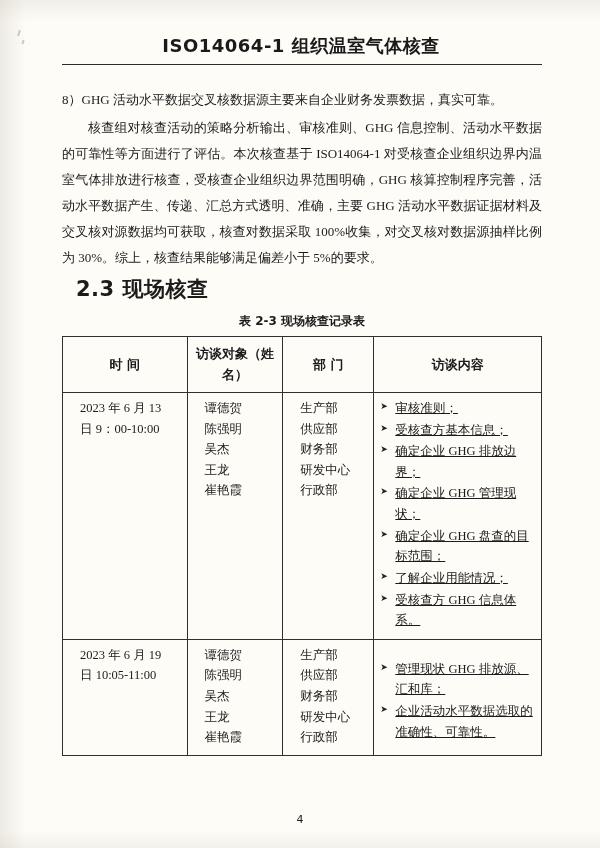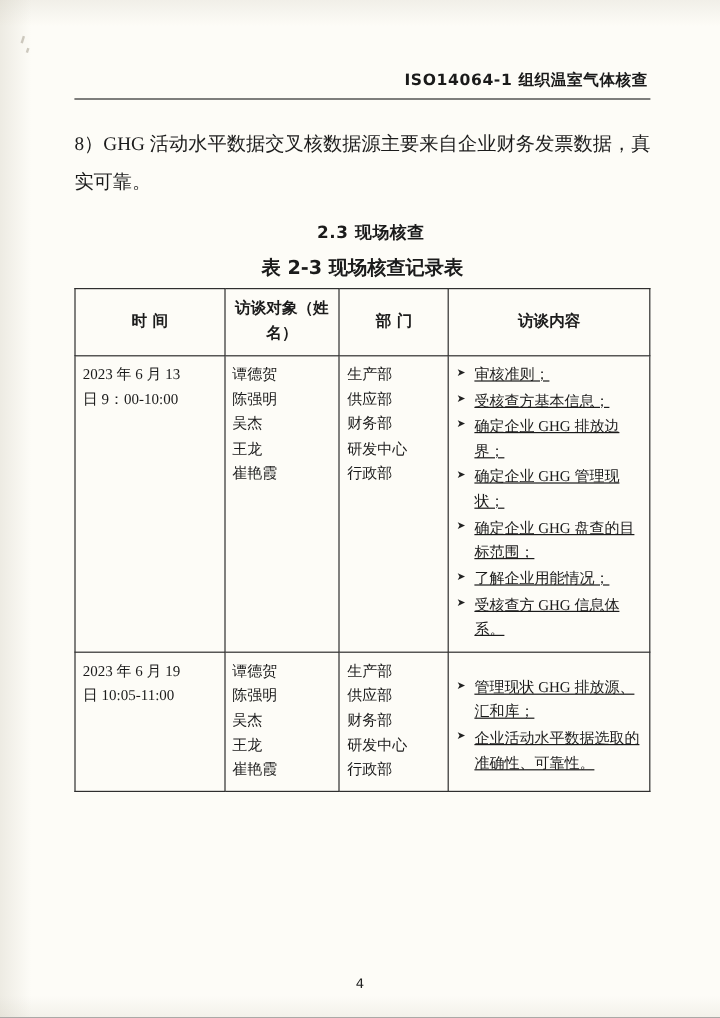--- a/index.html
+++ b/index.html
@@ -37,37 +37,36 @@
   }
 
   .content {
     position: absolute;
     left: 62px;
     top: 34px;
     width: 480px;
   }
 
   .doc-header {
-    text-align: right;
-    font-family: "DejaVu Sans", sans-serif;
-    font-weight: bold;
-    font-size: 13px;
+    text-align: center;
+    font-family: "DejaVu Sans", sans-serif;
+    font-weight: bold;
+    font-size: 18px;
     letter-spacing: .5px;
     color: #1a1a1a;
     padding-right: 2px;
-    margin-top: 24px;
   }
   .header-rule {
     border: none;
     border-top: 1px solid #2b2b2b;
     margin: 6px 0 22px 0;
   }
 
   p.body {
-    font-size: 16px;
+    font-size: 13px;
     line-height: 2.0;
     margin: 0 0 2px 0;
     text-align: justify;
     text-justify: inter-ideograph;
   }
   p.indent {
     text-indent: 2em;
   }
   .first-line-list {
     margin-top: 0;
@@ -77,30 +76,29 @@
     font-family: "DejaVu Sans", sans-serif;
     font-weight: bold;
     font-size: 14.5px;
     margin: 14px 0 6px 0;
     letter-spacing: .5px;
   }
   h3.heading.sub {
     margin-left: 0;
   }
   h3.heading.level2 {
-    margin: 16px 0 8px 14px;
-    font-size: 14px;
-    text-align: center;
+    margin: 4px 0 8px 14px;
+    font-size: 21px;
   }
 
   .table-title {
     text-align: center;
     font-family: "DejaVu Sans", sans-serif;
     font-weight: bold;
-    font-size: 16px;
+    font-size: 12px;
     margin: 10px 0 6px 0;
   }
 
   table.records {
     border-collapse: collapse;
     width: 100%;
     table-layout: fixed;
     font-size: 12.5px;
   }
   table.records th,
@@ -116,21 +114,21 @@
     font-weight: bold;
     font-size: 13px;
     padding: 6px 4px;
     vertical-align: middle;
   }
   col.c-time { width: 26%; }
   col.c-person { width: 20%; }
   col.c-dept { width: 19%; }
   col.c-content { width: 35%; }
 
-  .cell-lines div { white-space: nowrap; }
+  .cell-lines div { white-space: nowrap; margin-left: 11px; }
   .bullet-list {
     margin: 0;
     padding: 0;
     list-style: none;
     text-decoration: underline;
   }
   .bullet-list li {
     position: relative;
     padding-left: 15px;
     margin-bottom: 1px;
@@ -165,20 +163,21 @@
   <div class="speck" style="left:22px; top:40px; height:4px;"></div>
 
   <div class="content">
 
     <div class="doc-header">ISO14064-1 组织温室气体核查</div>
     <hr class="header-rule">
 
     <p class="body first-line-list">8）GHG 活动水平数据交叉核数据源主要来自企业财务发票数据，真实可靠。</p>
 
 
+    <p class="body indent">核查组对核查活动的策略分析输出、审核准则、GHG 信息控制、活动水平数据的可靠性等方面进行了评估。本次核查基于 ISO14064-1 对受核查企业组织边界内温室气体排放进行核查，受核查企业组织边界范围明确，GHG 核算控制程序完善，活动水平数据产生、传递、汇总方式透明、准确，主要 GHG 活动水平数据证据材料及交叉核对源数据均可获取，核查对数据采取 100%收集，对交叉核对数据源抽样比例为 30%。综上，核查结果能够满足偏差小于 5%的要求。</p>
 
     <h3 class="heading level2">2.3  现场核查</h3>
 
     <div class="table-title">表 2-3 现场核查记录表</div>
 
     <table class="records">
       <colgroup>
         <col class="c-time">
         <col class="c-person">
         <col class="c-dept">

